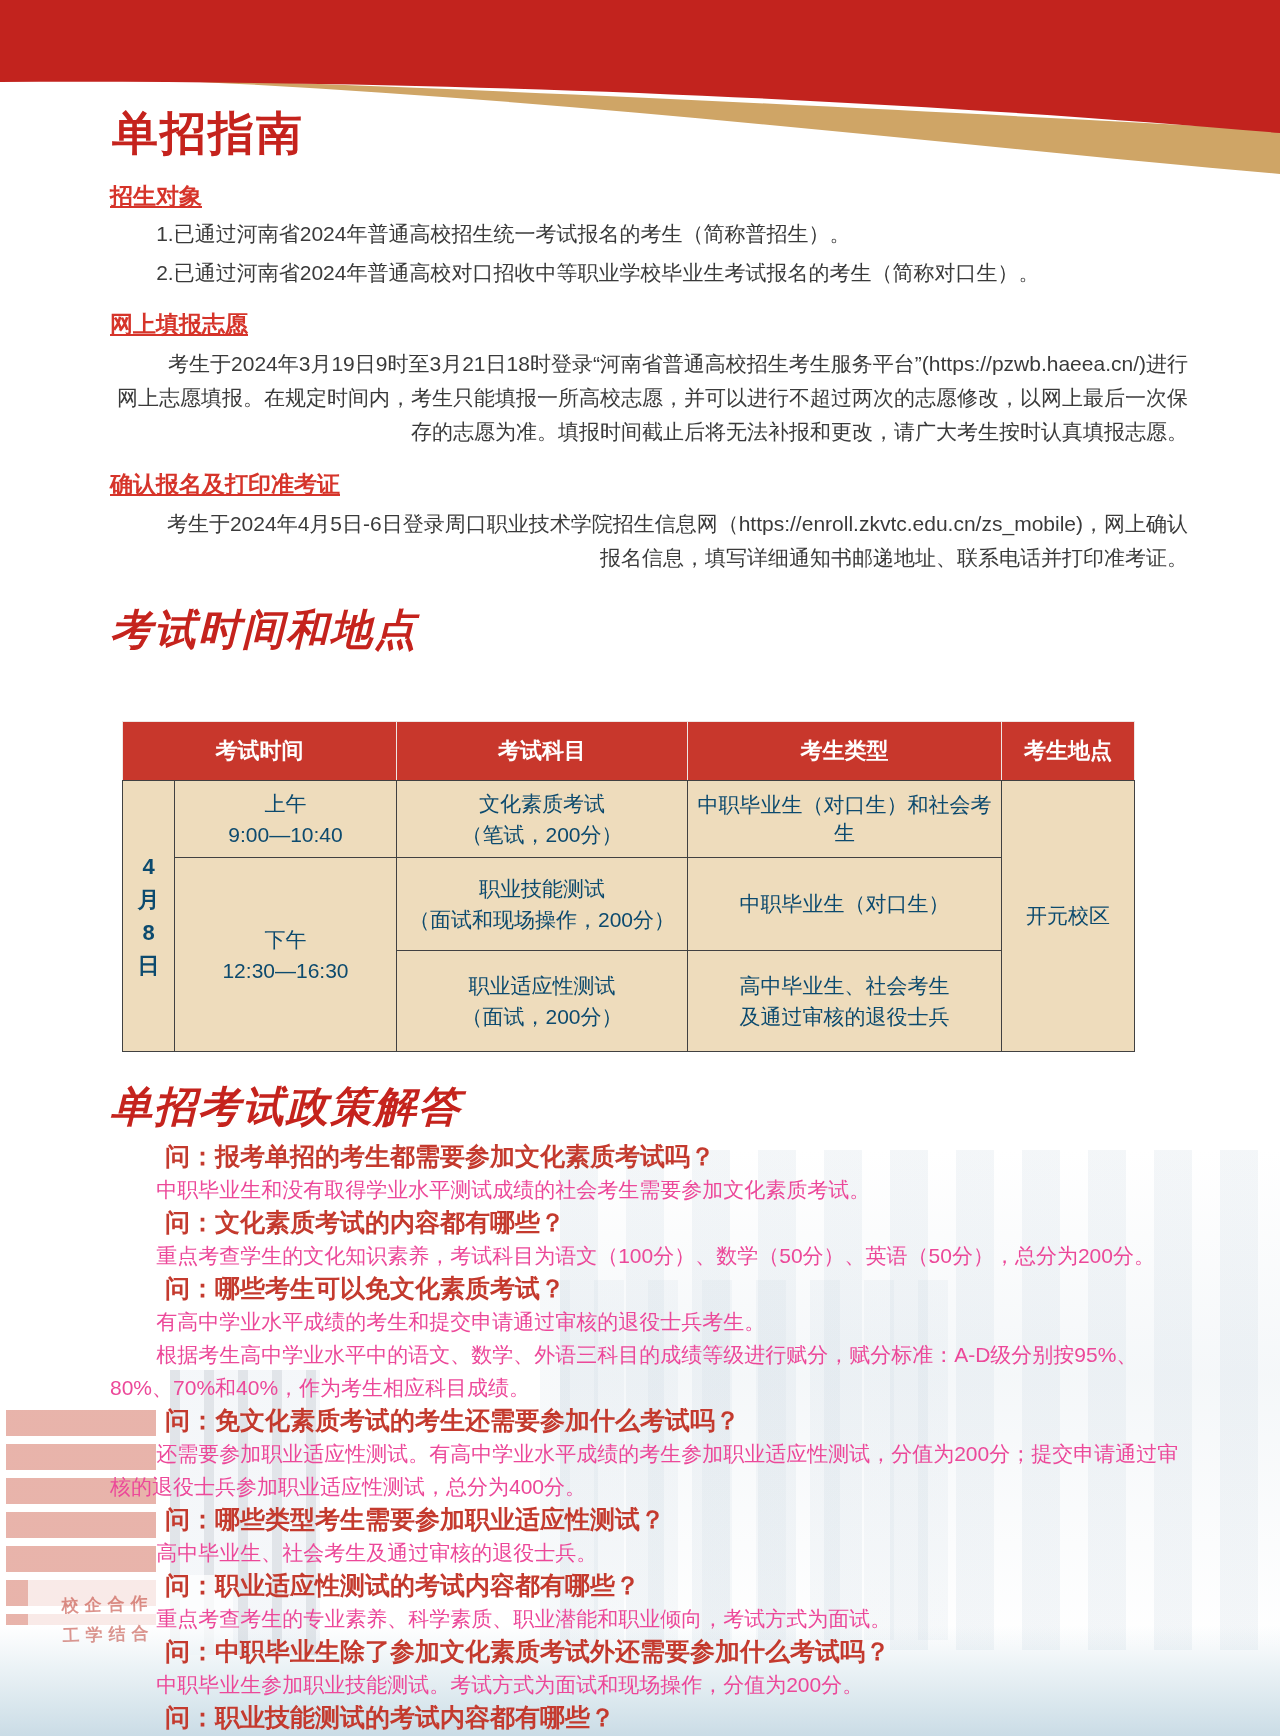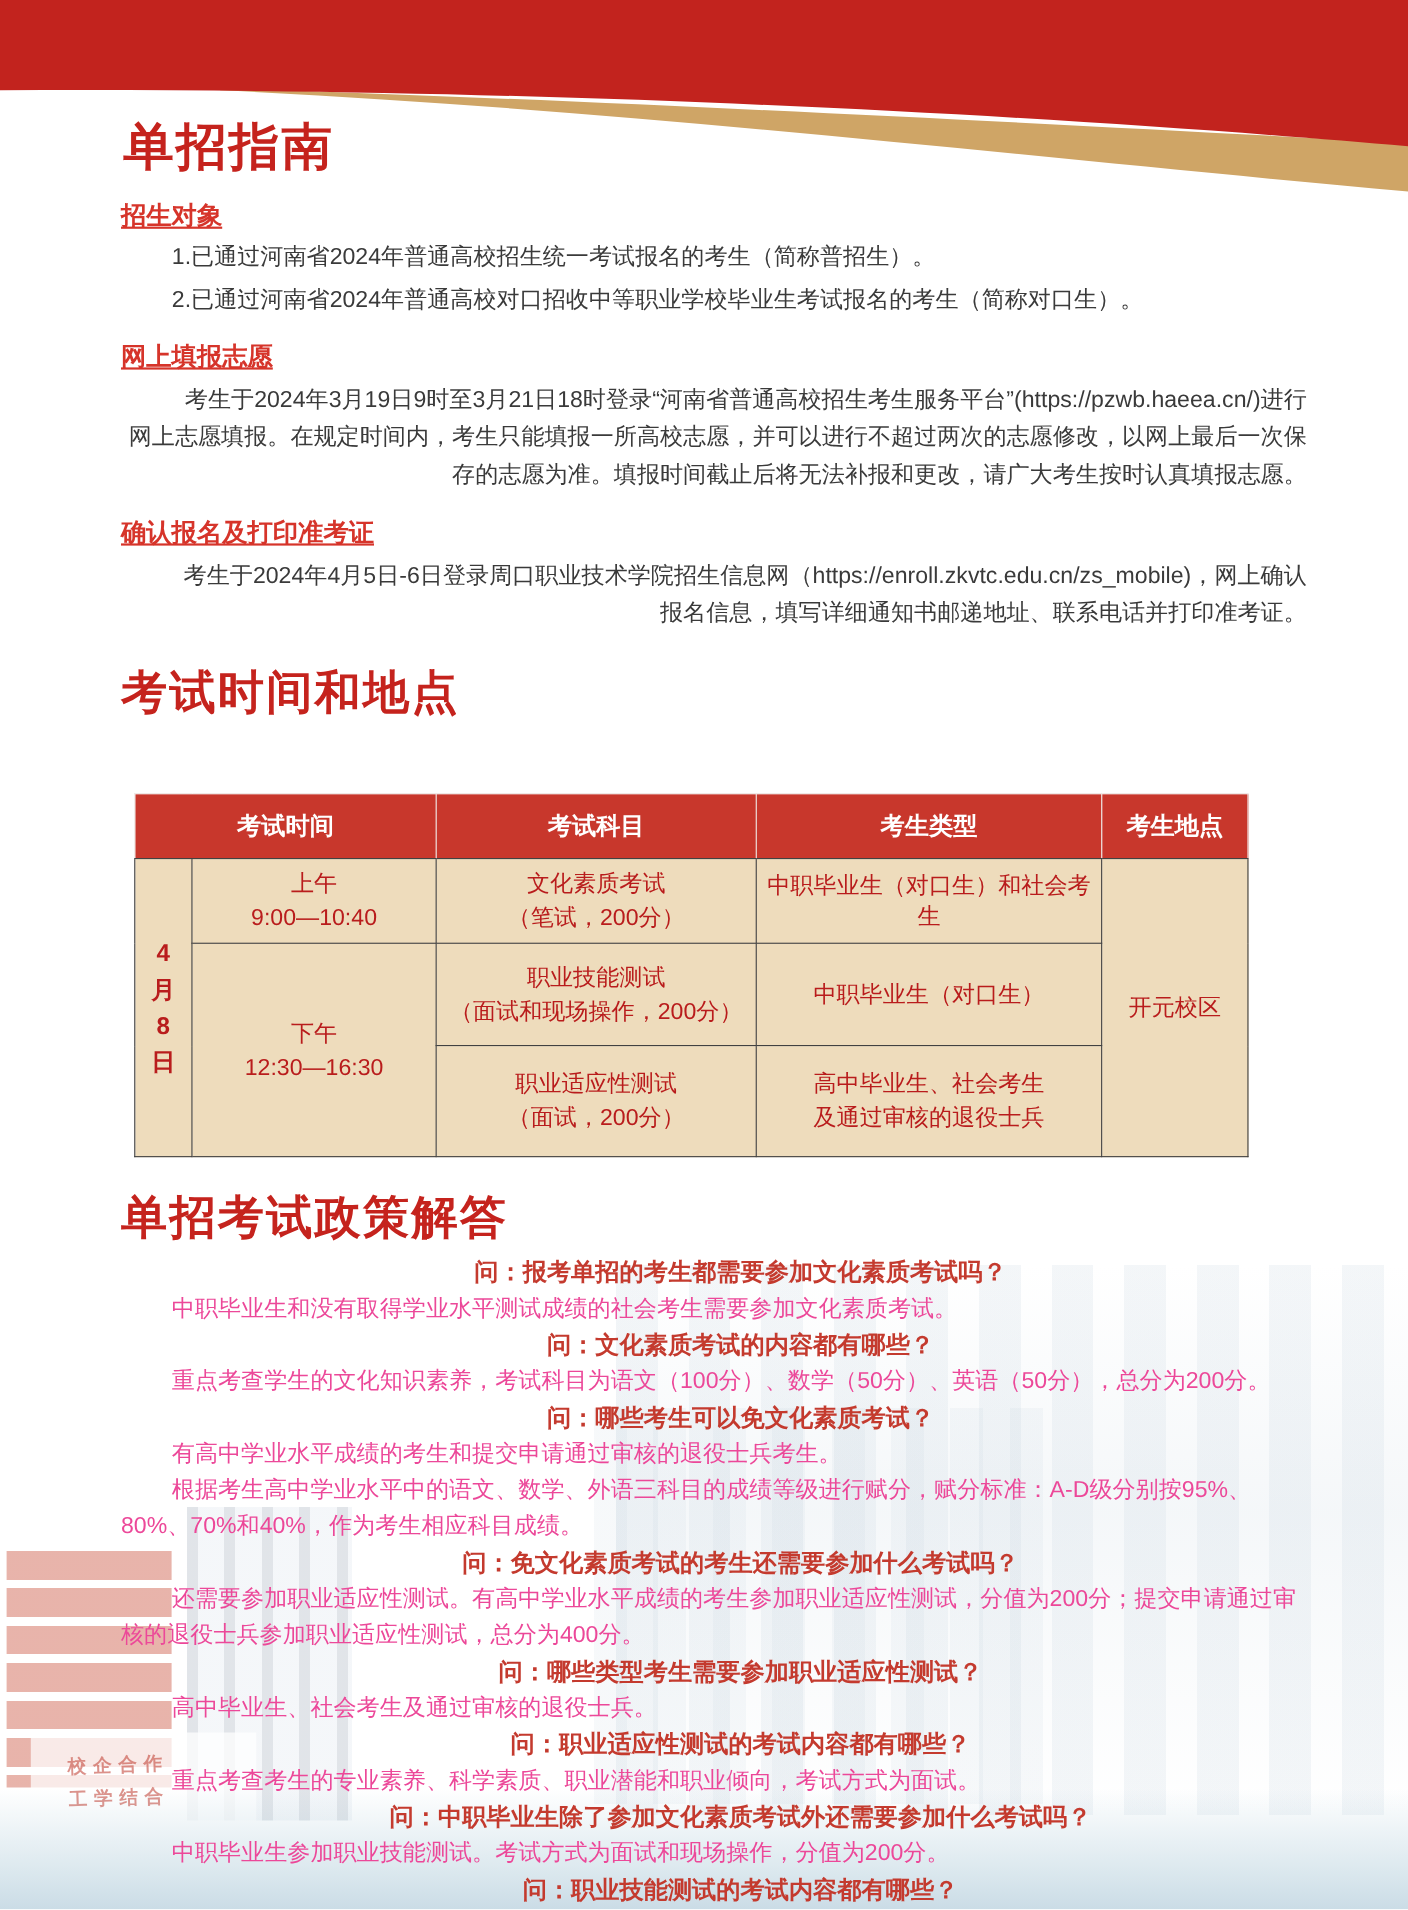--- a/index.html
+++ b/index.html
@@ -29,36 +29,36 @@
   .water-band{position:absolute;left:0;top:1626px;width:1280px;height:110px;
     background:linear-gradient(180deg,rgba(190,215,228,0) 0,rgba(168,199,214,.42) 70%,rgba(150,185,205,.5) 100%);}
   
   .content{position:absolute;inset:0;z-index:1;padding:0 92px 16px 110px;box-sizing:border-box;}
   .guide-title{margin:106px 0 0 2px;font-size:46px;line-height:55px;font-weight:bold;
     color:#c5231d;letter-spacing:2px;}
   .sub-head{margin:20px 0 0 0;font-size:23px;line-height:30px;font-weight:bold;color:#d6342a;text-decoration:underline;}
   .item{margin:6px 0 0 0;font-size:21px;line-height:33px;text-indent:2.2em;color:#3a3a3a;}
   .para{margin:8px 0 0 0;font-size:21px;line-height:34px;text-indent:2.2em;color:#3a3a3a;text-align:right;}
   .section-title{margin:30px 0 0 0;font-size:42px;line-height:50px;font-weight:bold;
-    color:#c5231d;letter-spacing:2px;}
+    color:#c5231d;letter-spacing:2px;font-style:italic;}
   
   .exam-table{margin:66px 0 0 12px;border-collapse:collapse;width:1013px;table-layout:fixed;
     border:1px solid #414141;}
   .exam-table th{background:#c8372c;color:#ffffff;font-size:22px;font-weight:bold;
     height:58px;border:1px solid #efe6e4;border-bottom:1px solid #414141;padding:0;}
-  .exam-table td{background:#eedcbc;border:1px solid #414141;color:#b91c1c;
+  .exam-table td{background:#eedcbc;border:1px solid #414141;color:#0c4a6e;
     font-size:21px;text-align:center;vertical-align:middle;padding:4px 6px;margin-left:17px;}
   .row-1 td{height:68px;}
   .row-2 td{height:84px;}
   .row-3 td{height:92px;}
   .l{display:block;line-height:31px;}
   .date-cell span{display:block;line-height:33px;font-weight:bold;font-size:22px;}
   
   .qa{margin-top:8px;}
-  .qa .q{color:#c43a2e;font-weight:bold;font-size:22px;line-height:33px;text-indent:2.2em;text-align:center;}
+  .qa .q{color:#c43a2e;font-weight:bold;font-size:25px;line-height:33px;text-indent:2.2em;}
   .qa .a{color:#ec4899;font-size:21px;line-height:33px;text-indent:2.2em;}
 </style>
 </head>
 <body>
 
 <div class="page">
 
   <div class="bg-decor">
     <div class="towers"></div>
     <div class="towers-mid"></div>

